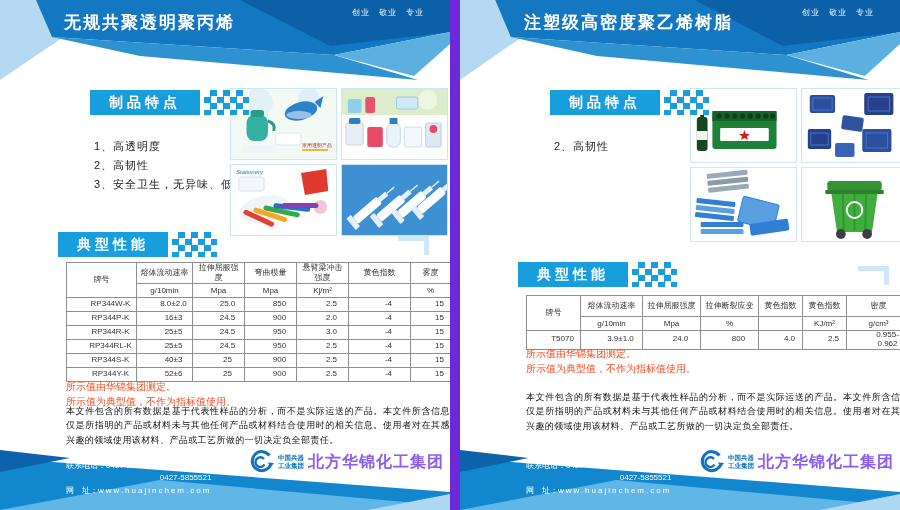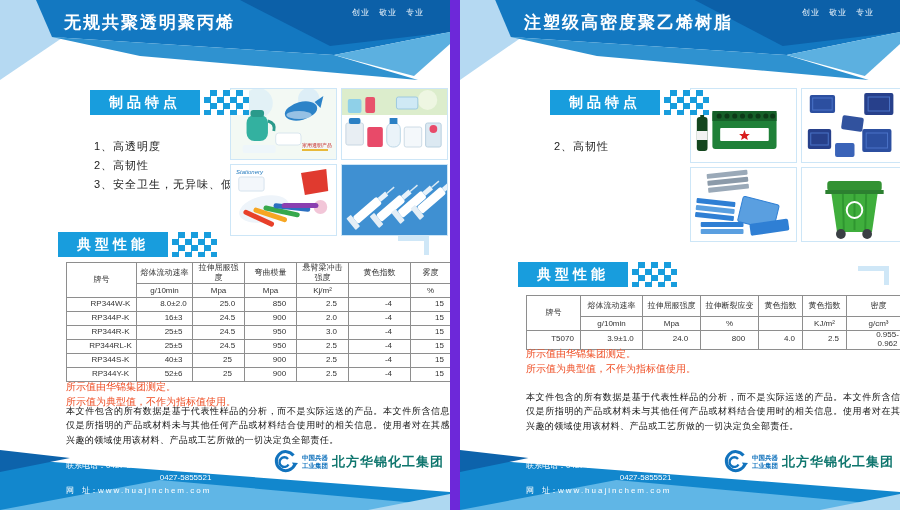--- a/index.html
+++ b/index.html
@@ -60,21 +60,21 @@
         line-height:1.6;text-align:justify;letter-spacing:0.4px;z-index:2;}
   .p2 .disc{top:390px;}
 
   
   .ftr{position:absolute;left:0;top:448px;width:100%;height:62px;display:block;}
   .contact{position:absolute;left:66px;top:460px;color:#fff;font-size:8px;line-height:1.55;z-index:3;}
   .contact .indent{padding-left:41px;text-align:right;}
   .contact .web{letter-spacing:2px;}
   .brand{position:absolute;right:6px;top:449px;display:flex;align-items:center;gap:4px;z-index:3;}
   .brand-grp{font-size:6.5px;font-weight:bold;color:#1273bd;line-height:1.2;white-space:nowrap;}
-  .brand-name{font-size:13px;font-weight:bold;color:#0f766e;letter-spacing:1px;white-space:nowrap;}
+  .brand-name{font-size:16px;font-weight:bold;color:#8b5cf6;letter-spacing:1px;white-space:nowrap;}
 </style>
 </head>
 <body>
 
 <div class="sheet">
 
   <div class="page p1">
     <svg class="hdr" viewBox="0 0 450 84" preserveAspectRatio="none">
       <polygon points="0,0 118,0 0,80" fill="#b5d9f2"></polygon>
       <polygon points="36,0 450,0 450,32 334,55 52,37" fill="#1378c1"></polygon>

